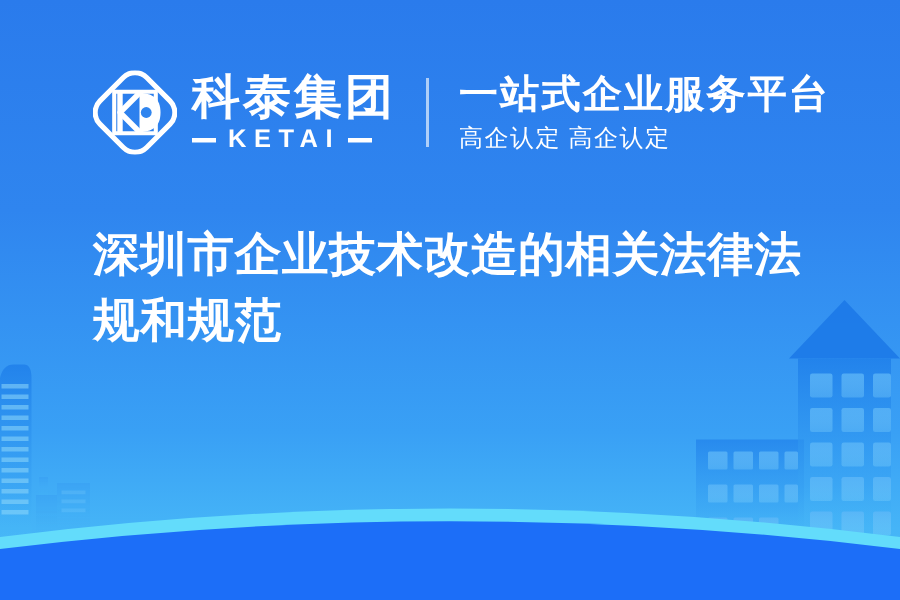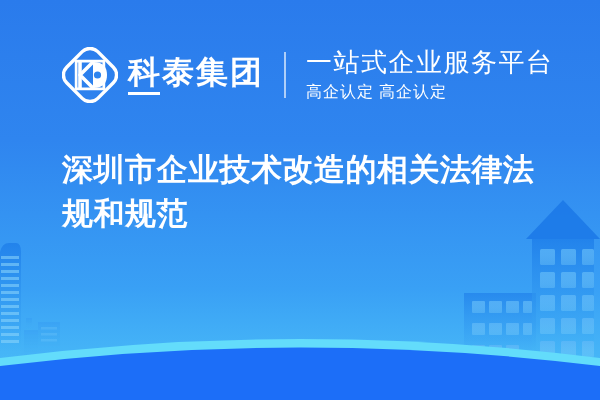--- a/index.html
+++ b/index.html
@@ -83,21 +83,21 @@
     flex: 0 0 2px;
   }
 
   .tagline {
     display: flex;
     flex-direction: column;
     justify-content: center;
   }
   .tagline-main {
     font-size: 26px;
-    font-weight: 400;
+    font-weight: 700;
     color: #ffffff;
     letter-spacing: 1.5px;
     line-height: 1.18;
     white-space: nowrap;
   }
   .tagline-sub {
     font-size: 16px;
     font-weight: 400;
     color: #ffffff;
     letter-spacing: 1px;
@@ -231,20 +231,21 @@
       <path d="M18 15 L18 41" stroke="#ffffff" stroke-width="3.6" stroke-linecap="round" fill="none"></path>
       <path d="M31 15 L18 28 L31 41" stroke="#ffffff" stroke-width="3.6" stroke-linecap="round" stroke-linejoin="round" fill="none"></path>
       <path d="M31 15 L31 41 C 42 41, 45 35, 45 28 C 45 21, 42 15, 31 15 Z" fill="#ffffff"></path>
       <circle cx="35.5" cy="28" r="3.6" fill="#2f85ef"></circle>
     </svg>
 
     <div class="logo-word">
       <div class="logo-cn">科泰集团</div>
       <div class="logo-en">
         <span class="bar"></span>
+        <span class="txt">KETAI</span>
         <span class="bar"></span>
       </div>
     </div>
 
     <div class="divider"></div>
 
     <div class="tagline">
       <div class="tagline-main">一站式企业服务平台</div>
       <div class="tagline-sub">高企认定 高企认定</div>
     </div>

